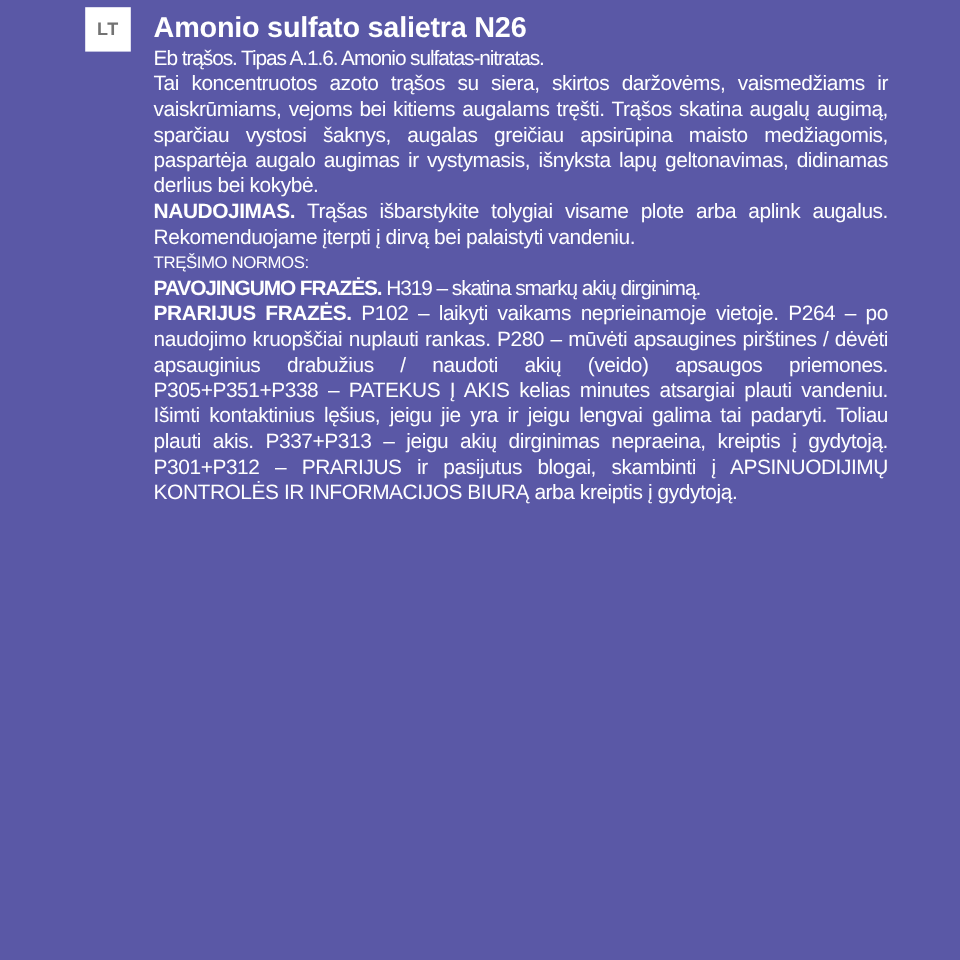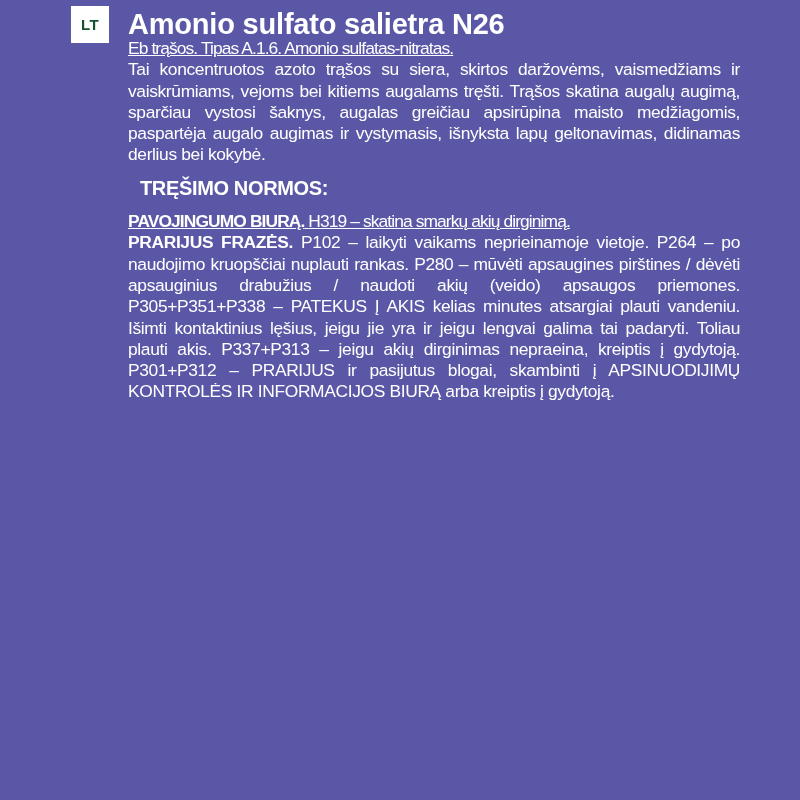--- a/index.html
+++ b/index.html
@@ -6,65 +6,69 @@
   body {
     width: 800px; height: 800px; overflow: hidden;
     background: #5a58a6;
     font-family: "Liberation Sans", sans-serif;
     color: #ffffff;
     position: relative;
   }
   .badge {
     position: absolute; left: 71px; top: 6px;
     width: 38px; height: 37px;
-    background: #ffffff; color: #14532d;
+    background: #ffffff; color: #737373;
     font-weight: bold; font-size: 15px;
     display: flex; align-items: center; justify-content: center;
     letter-spacing: 0.5px;
   }
   .content {
     position: absolute; left: 128px; top: 10px;
     width: 612px;
   }
   .title {
-    font-size: 29px; font-weight: bold; line-height: 28px;
+    font-size: 24px; font-weight: bold; line-height: 28px;
     margin: 0; letter-spacing: -0.2px;
   }
   .para {
     font-size: 17.4px; line-height: 21.3px;
     margin: 0; text-align: justify;
     letter-spacing: -0.35px;
     transform-origin: left top;
   }
   .para b { font-weight: bold; }
   .heading {
-    font-size: 20px; line-height: 21.3px; font-weight: bold; margin: 12px;
+    font-size: 14px; line-height: 21.3px; font-weight: normal; margin: 0;
     letter-spacing: -0.35px;
   }
-  .tight { letter-spacing: -0.9px; text-align: left; text-decoration: underline; }
+  .tight { letter-spacing: -0.9px; text-align: left; }
   sub { font-size: 10px; line-height: 0; vertical-align: -3px; }
 </style>
 </head>
 <body>
 
 <div class="badge">LT</div>
 
 <div class="content">
   <h1 class="title">Amonio sulfato salietra N26</h1>
 
   <p class="para tight">Eb trąšos. Tipas A.1.6. Amonio sulfatas-nitratas.</p>
 
   <p class="para">Tai koncentruotos azoto trąšos su siera, skirtos daržovėms, vaismedžiams ir vaiskrūmiams, vejoms bei kitiems augalams tręšti. Trąšos skatina augalų augimą, sparčiau vystosi šaknys, augalas greičiau apsirūpina maisto medžiagomis, paspartėja augalo augimas ir vystymasis, išnyksta lapų geltonavimas, didinamas derlius bei kokybė.</p>
 
+  <p class="para">
+    <b>NAUDOJIMAS.</b>
+    <span>Trąšas išbarstykite tolygiai visame plote arba aplink augalus. Rekomenduojame įterpti į dirvą bei palaistyti vandeniu.</span>
+  </p>
 
   <p class="heading">TRĘŠIMO NORMOS:</p>
 
 
   <p class="para tight">
-    <b>PAVOJINGUMO BIURĄ.</b>
+    <b>PAVOJINGUMO FRAZĖS.</b>
     <span>H319 – skatina smarkų akių dirginimą.</span>
   </p>
 
   <p class="para">
     <b>PRARIJUS FRAZĖS.</b>
     <span>P102 – laikyti vaikams neprieinamoje vietoje. P264 – po naudojimo kruopščiai nuplauti rankas. P280 – mūvėti apsaugines pirštines / dėvėti apsauginius drabužius / naudoti akių (veido) apsaugos priemones. P305+P351+P338 – PATEKUS Į AKIS kelias minutes atsargiai plauti vandeniu. Išimti kontaktinius lęšius, jeigu jie yra ir jeigu lengvai galima tai padaryti. Toliau plauti akis. P337+P313 – jeigu akių dirginimas nepraeina, kreiptis į gydytoją. P301+P312 – PRARIJUS ir pasijutus blogai, skambinti į APSINUODIJIMŲ KONTROLĖS IR INFORMACIJOS BIURĄ arba kreiptis į gydytoją.</span>
   </p>
 
 </div>
 

